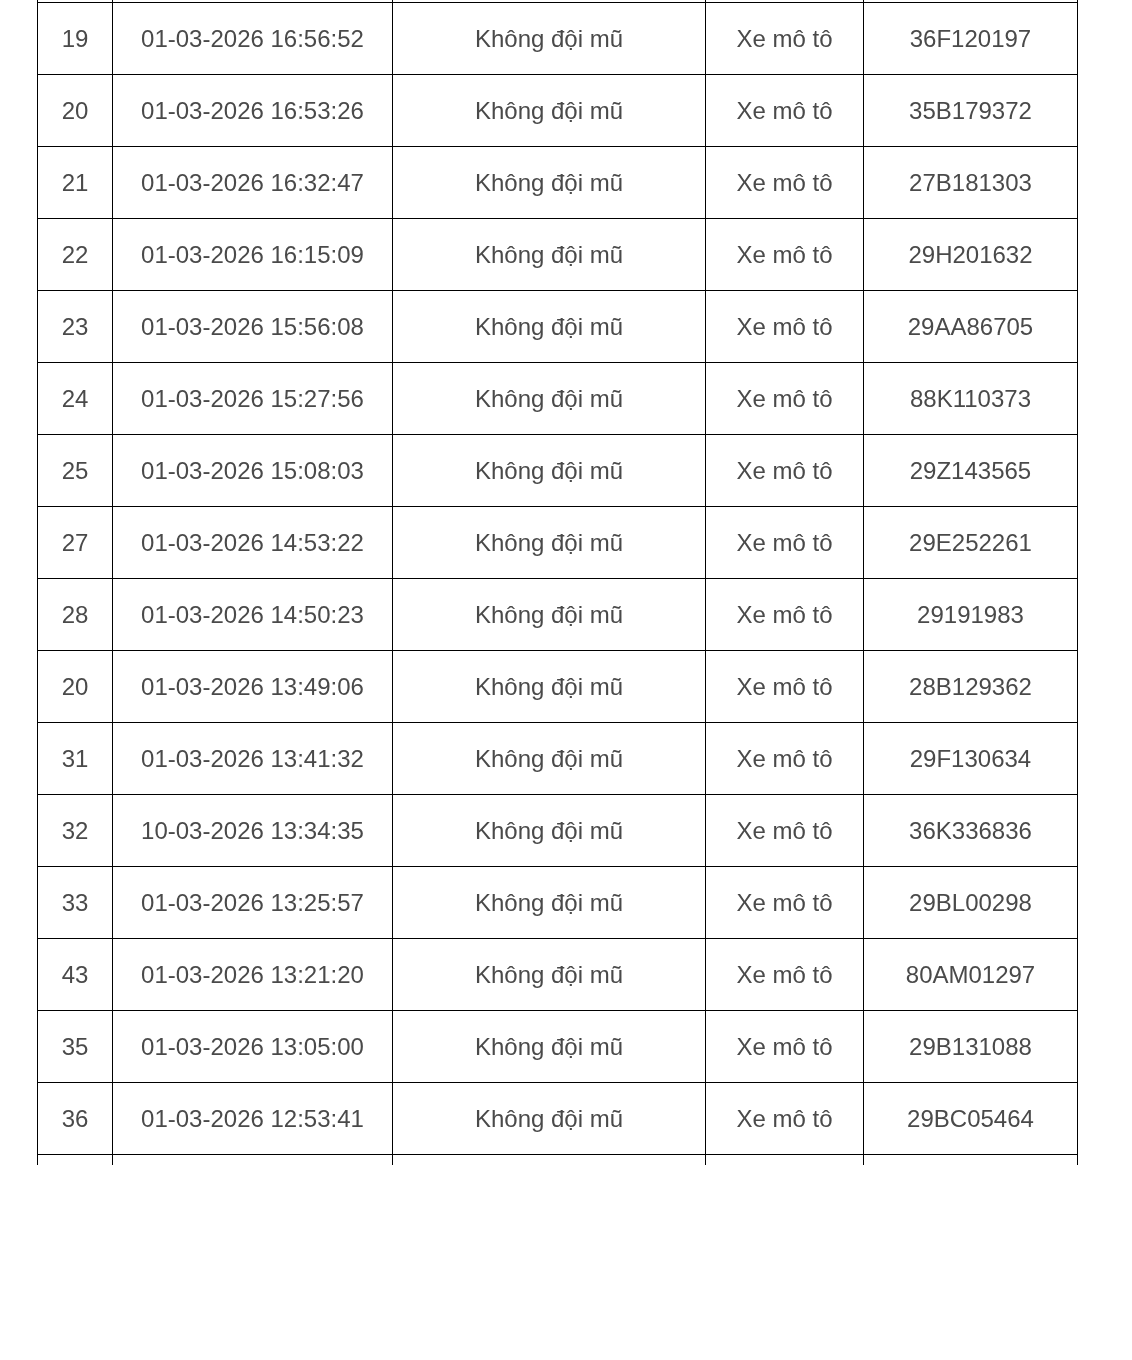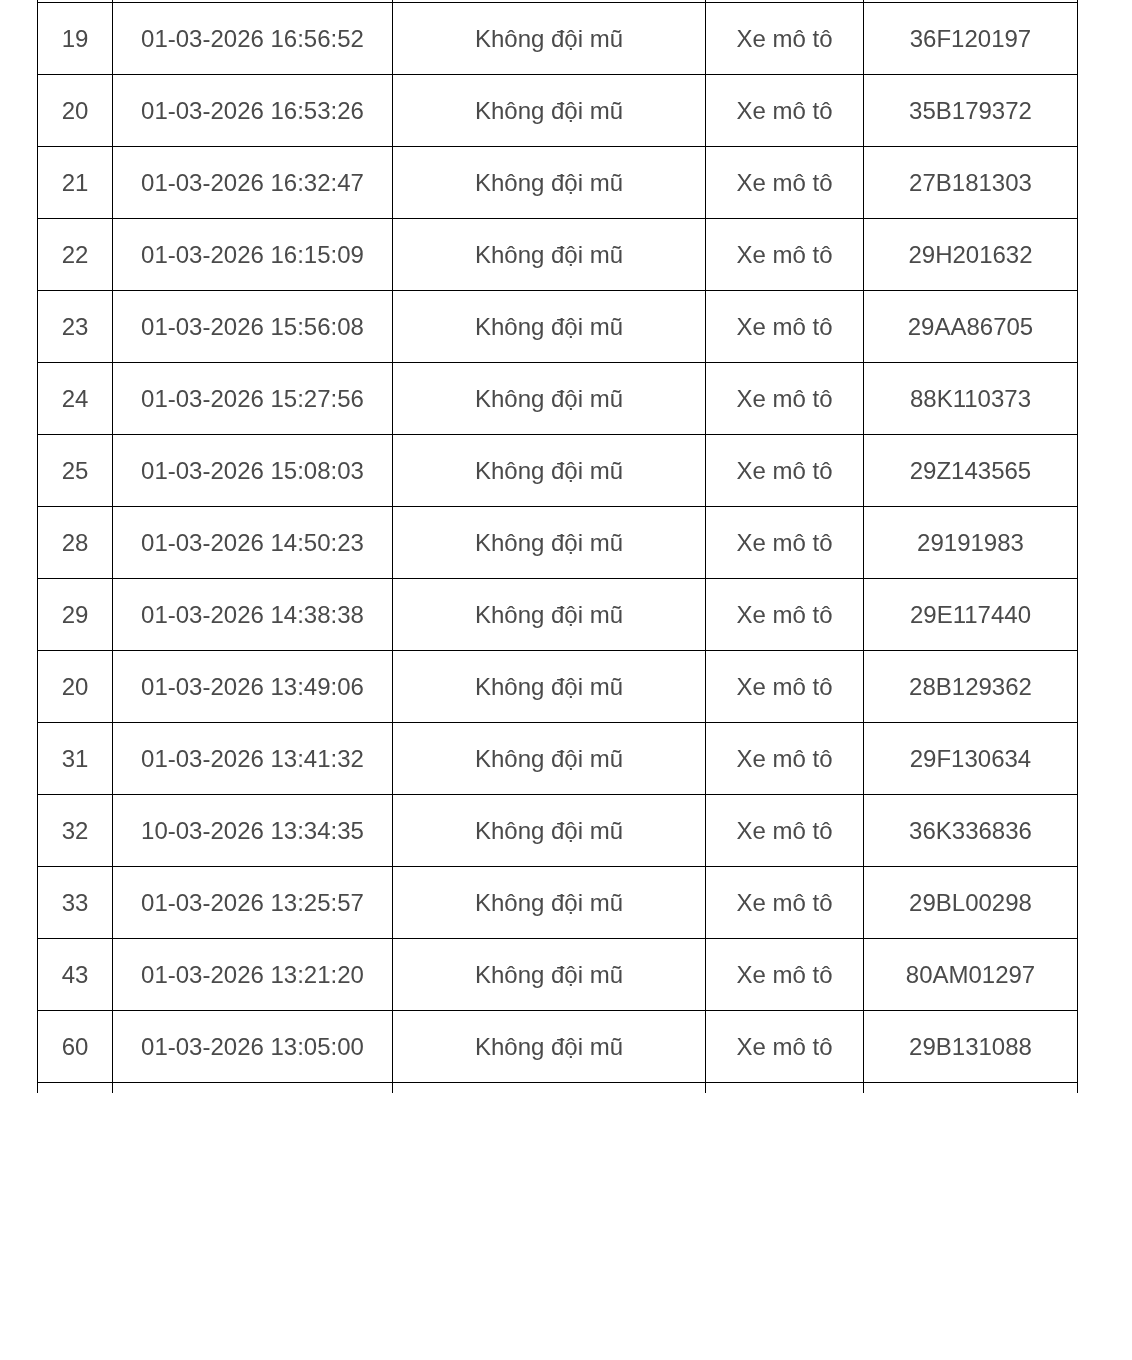--- a/index.html
+++ b/index.html
@@ -116,36 +116,36 @@
 
   <tr class="data-row">
     <td>25</td>
     <td>01-03-2026 15:08:03</td>
     <td>Không đội mũ</td>
     <td>Xe mô tô</td>
     <td>29Z143565</td>
   </tr>
 
 
+  <tr class="data-row">
+    <td>27</td>
+    <td>01-03-2026 14:53:22</td>
+    <td>Không đội mũ</td>
+    <td>Xe mô tô</td>
+    <td>29E252261</td>
+  </tr>
 
   <tr class="data-row">
     <td>28</td>
     <td>01-03-2026 14:50:23</td>
     <td>Không đội mũ</td>
     <td>Xe mô tô</td>
     <td>29191983</td>
   </tr>
 
-  <tr class="data-row">
-    <td>29</td>
-    <td>01-03-2026 14:38:38</td>
-    <td>Không đội mũ</td>
-    <td>Xe mô tô</td>
-    <td>29E117440</td>
-  </tr>
 
   <tr class="data-row">
     <td>20</td>
     <td>01-03-2026 13:49:06</td>
     <td>Không đội mũ</td>
     <td>Xe mô tô</td>
     <td>28B129362</td>
   </tr>
 
   <tr class="data-row">
@@ -174,27 +174,34 @@
 
   <tr class="data-row">
     <td>43</td>
     <td>01-03-2026 13:21:20</td>
     <td>Không đội mũ</td>
     <td>Xe mô tô</td>
     <td>80AM01297</td>
   </tr>
 
   <tr class="data-row">
-    <td>60</td>
+    <td>35</td>
     <td>01-03-2026 13:05:00</td>
     <td>Không đội mũ</td>
     <td>Xe mô tô</td>
     <td>29B131088</td>
   </tr>
 
+  <tr class="data-row">
+    <td>36</td>
+    <td>01-03-2026 12:53:41</td>
+    <td>Không đội mũ</td>
+    <td>Xe mô tô</td>
+    <td>29BC05464</td>
+  </tr>
 <tr class="partial-row-bottom">
         <td></td>
         <td></td>
         <td></td>
         <td></td>
         <td></td>
       </tr>
     </tbody>
   </table>
 </div>

